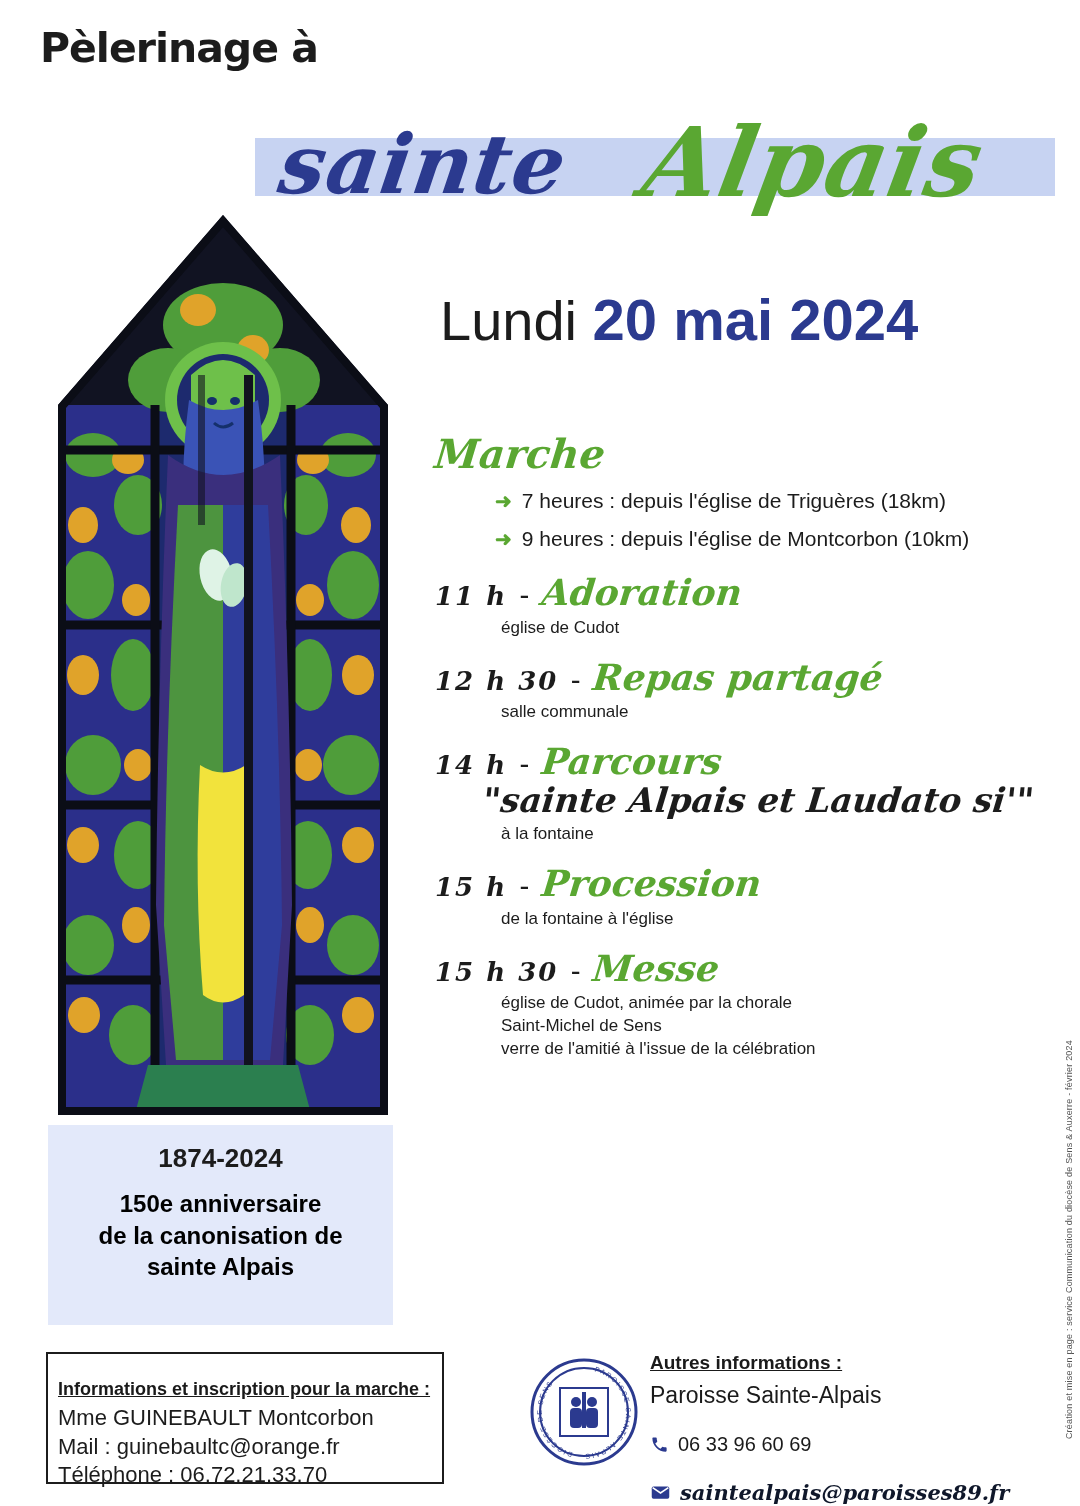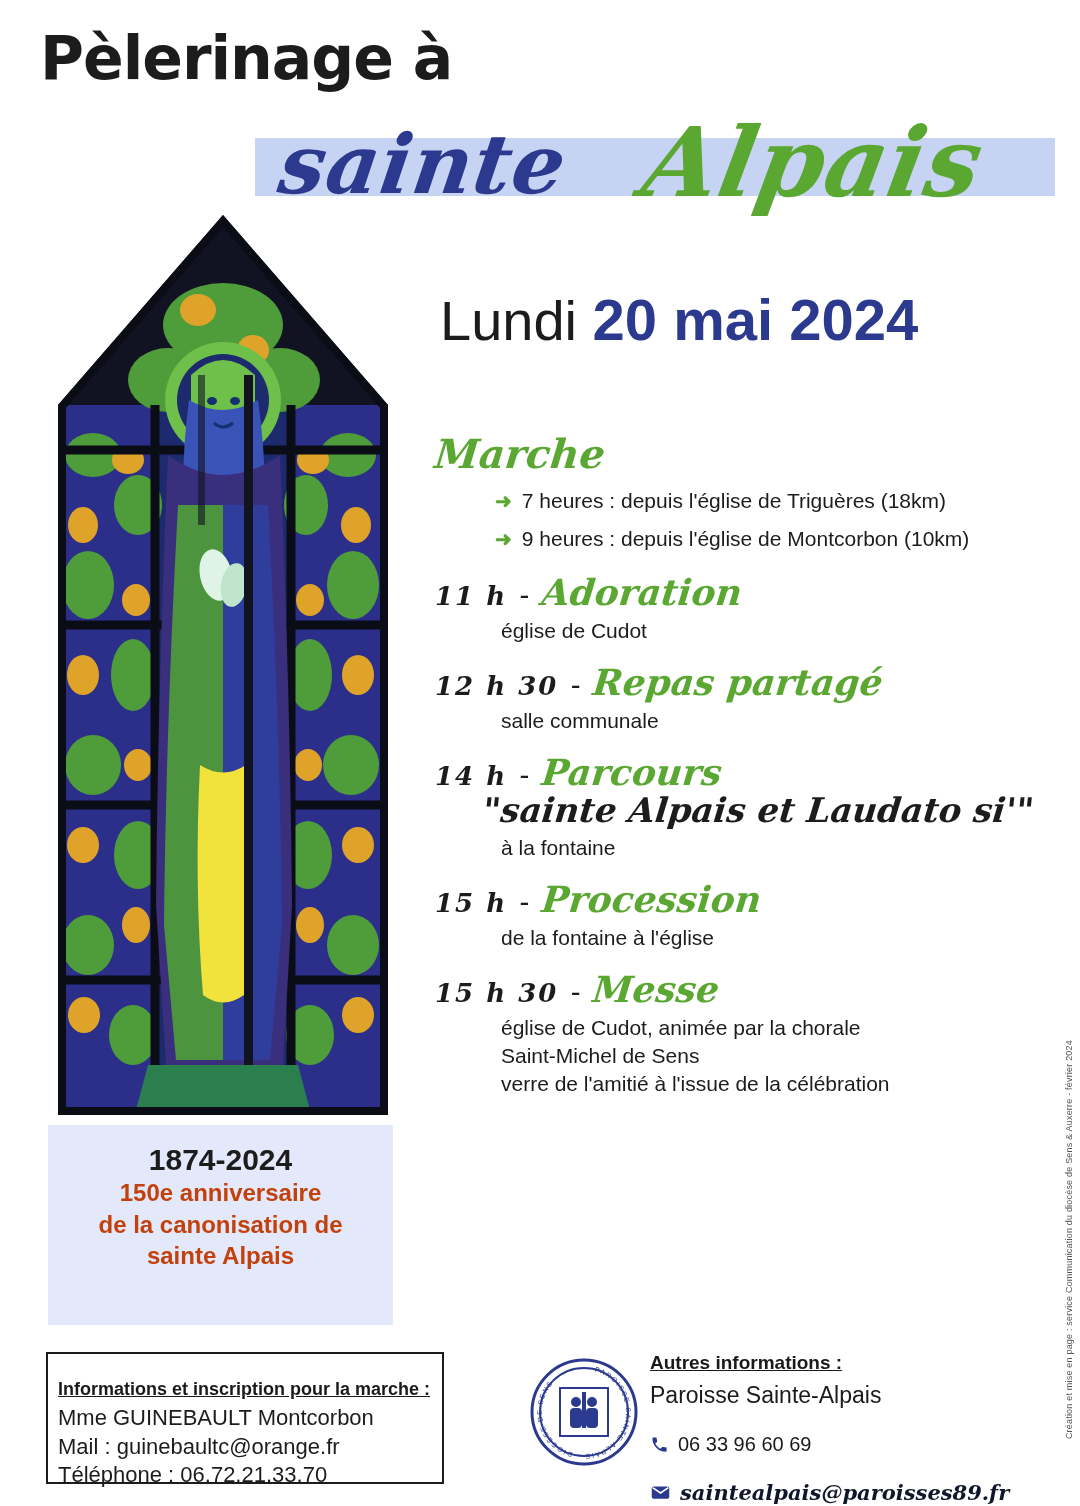--- a/index.html
+++ b/index.html
@@ -20,21 +20,21 @@
   .title-wrap {
     position: absolute;
     left: 40px;
     top: 28px;
     width: 1000px;
     height: 210px;
   }
   .title-line1 {
     font-family: "DejaVu Sans", sans-serif;
     font-weight: bold;
-    font-size: 60px;
+    font-size: 41px;
     letter-spacing: -1px;
     color: #1c1c1c;
     line-height: 1;
   }
   .script-band {
     position: absolute;
     left: 215px;
     top: 110px;
     width: 800px;
     height: 58px;
@@ -96,28 +96,29 @@
     top: 1125px;
     width: 345px;
     height: 200px;
     background: #e3e9fa;
     text-align: center;
     padding-top: 18px;
     box-sizing: border-box;
   }
   .anniv-years {
     font-weight: bold;
-    font-size: 30px;
-    color: #1c1c1c;
+    font-size: 26px;
+    color: #1c1c1c;
+    margin-bottom: 14px;
   }
   .anniv-text {
     font-weight: bold;
     font-size: 24px;
     line-height: 1.32;
-    color: #c2410c;
+    color: #000000;
   }
 
   
   .program {
     position: absolute;
     left: 435px;
     top: 430px;
     width: 620px;
   }
   .prog-head {
@@ -176,21 +177,21 @@
     font-family: "DejaVu Serif", serif;
     font-style: italic;
     font-weight: bold;
     font-size: 34px;
     color: #1c1c1c;
     transform: skewX(-6deg);
     display: inline-block;
     margin-left: 48px;
   }
   .sub {
-    font-size: 21px;
+    font-size: 17px;
     color: #1c1c1c;
     margin-left: 66px;
     margin-top: 4px;
     line-height: 1.35;
   }
 
   
   .contact-box {
     position: absolute;
     left: 46px;

